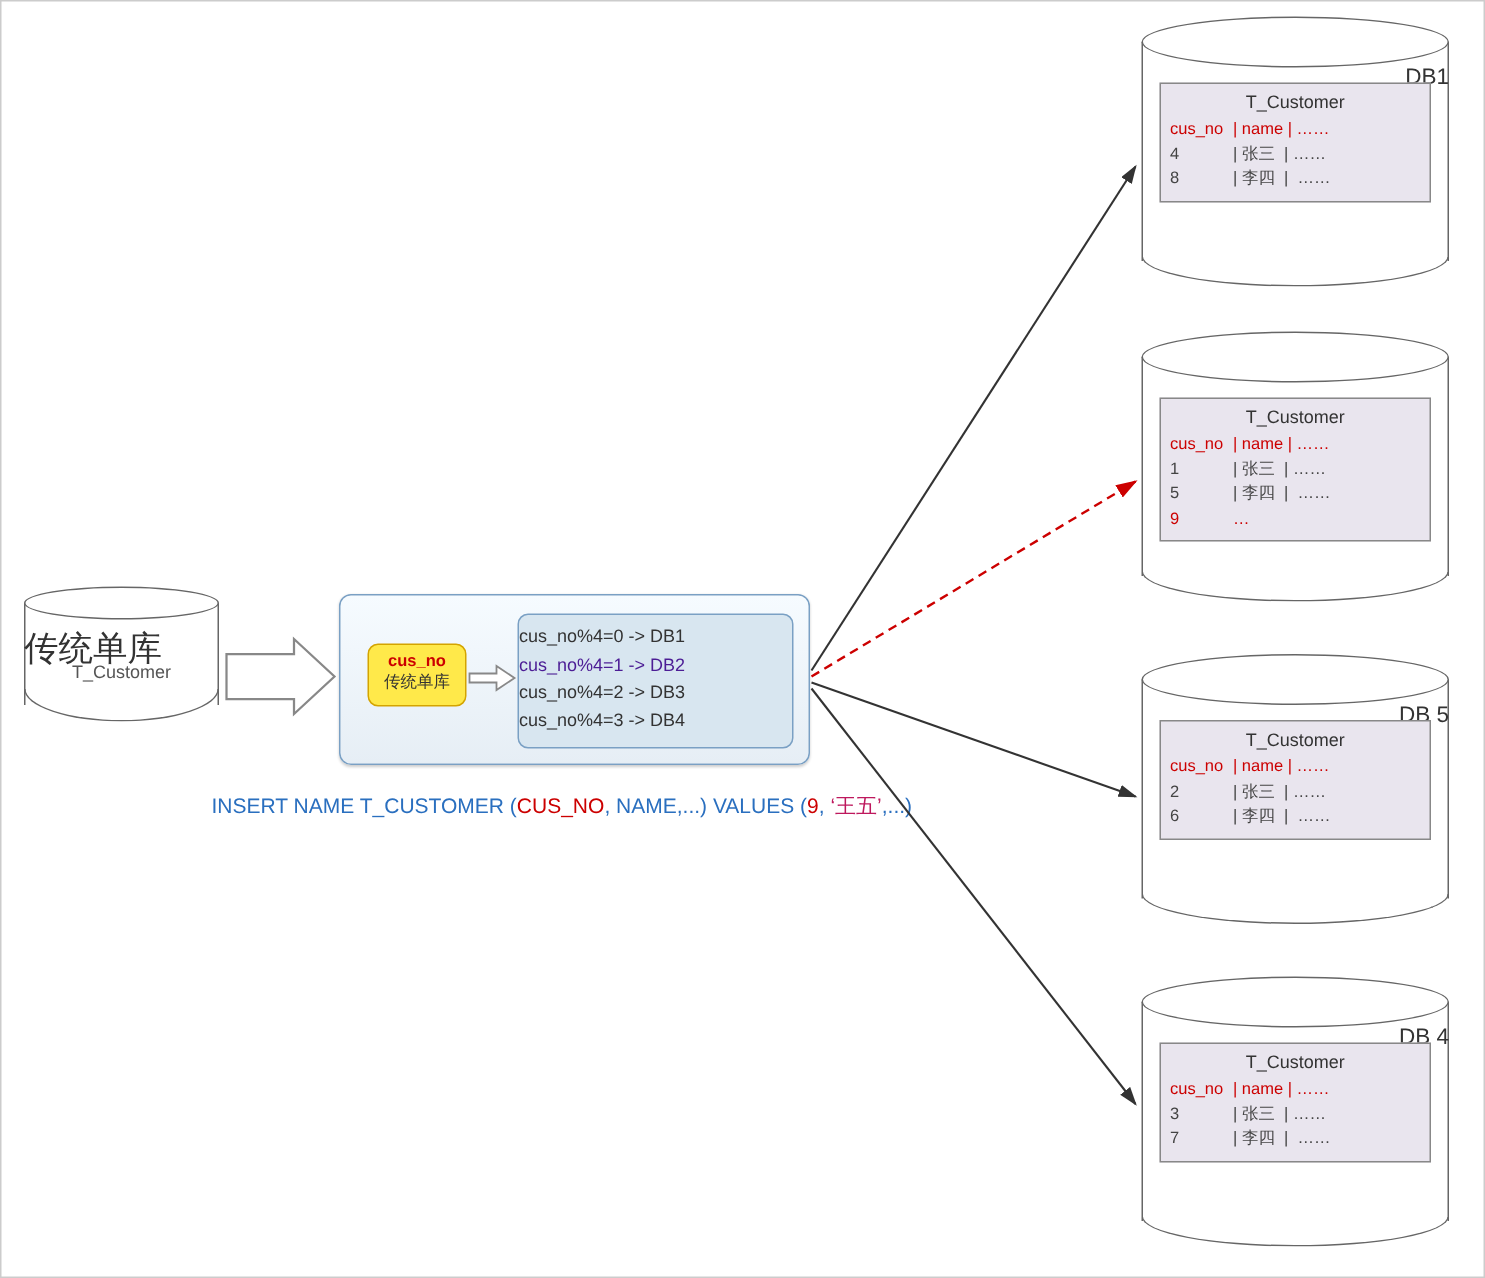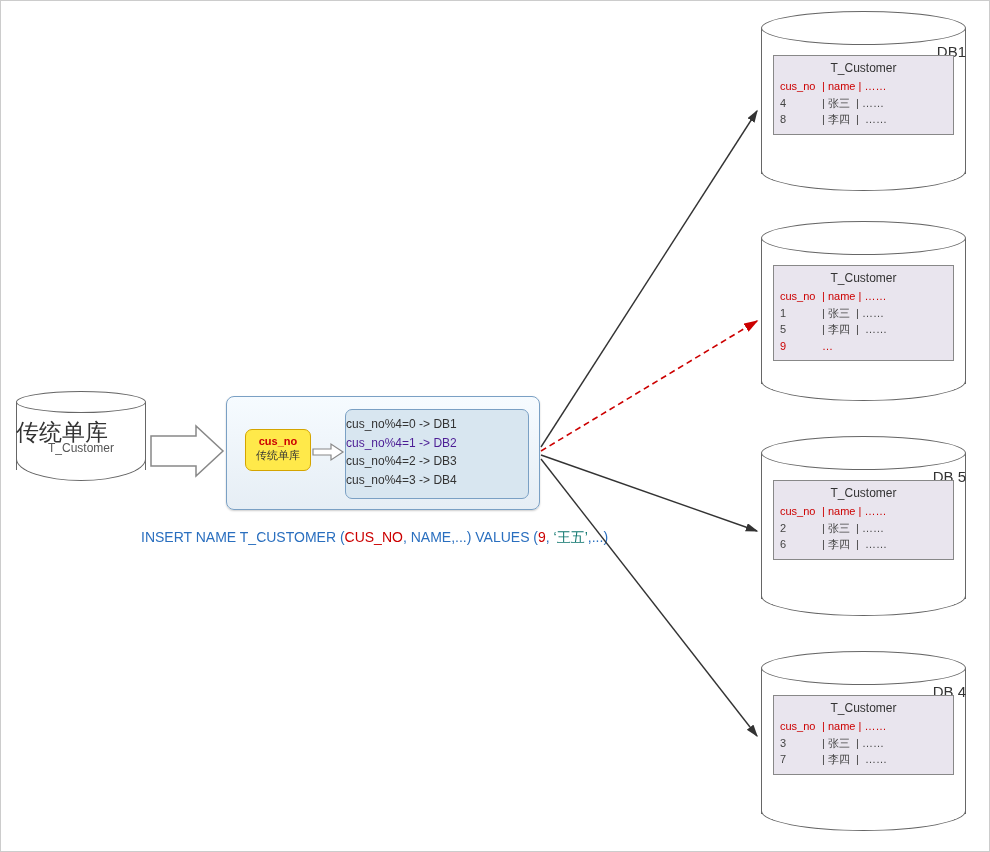--- a/index.html
+++ b/index.html
@@ -44,21 +44,21 @@
 .shard{position:absolute;left:18px;top:32px;width:66px;height:42px;background:#ffe94a;border:1.5px solid #d4a400;border-radius:7px;text-align:center;font-size:11px;padding-top:4px;box-sizing:border-box;line-height:1.3}
 .shard .a{color:#c00;font-weight:bold}
 .rules{position:absolute;left:118px;top:12px;right:10px;bottom:10px;border:1.5px solid #7aa0c4;border-radius:7px;background:#d8e6f0;padding:5px 0;font-size:12px;line-height:1.55}
 .rules .r{white-space:nowrap}
 .rules .r.hl{color:#4c1d95}
 
 
 .sql{position:absolute;font-size:14px}
 .sql .blue{color:#2a6fbf}
 .sql .red{color:#c00}
-.sql .grey{color:#0f766e}
+.sql .grey{color:#be185d}
 #sql1{left:210px;top:310px}
 #sql2{left:140px;top:528px}
 
 
 svg.ov{position:absolute;left:0;top:0;width:990px;height:852px;pointer-events:none}
 
 </style>
 </head>
 <body>
 

